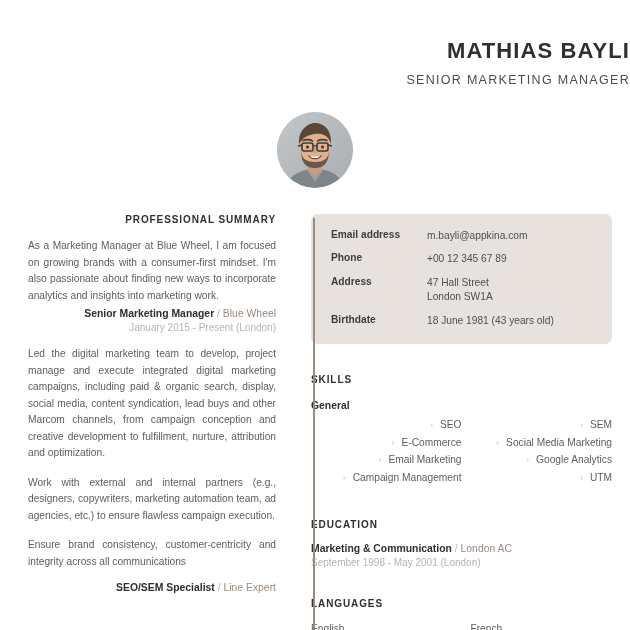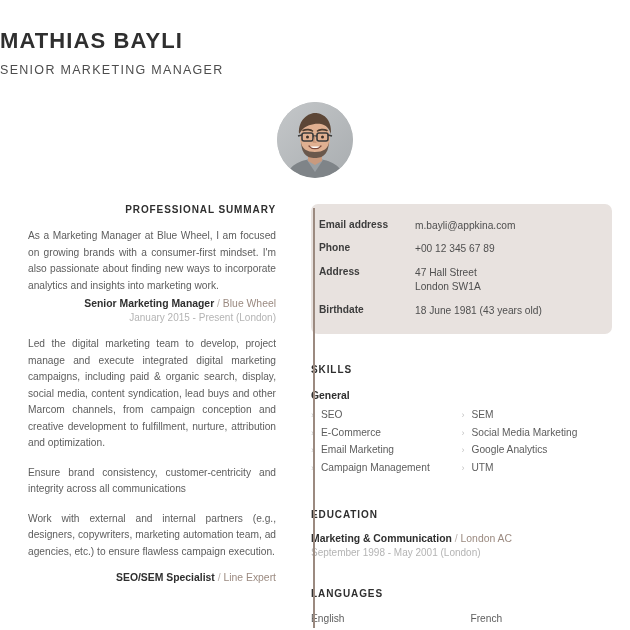--- a/index.html
+++ b/index.html
@@ -11,22 +11,22 @@
     width: 630px;
     height: 630px;
     overflow: hidden;
     font-family: "Liberation Sans", sans-serif;
     color: #4a4a4a;
     position: relative;
   }
 
   
   .header {
-    padding-top: 28px;
-    text-align: left;
+    padding-top: 38px;
+    text-align: right;
   }
   .name {
     font-size: 22px;
     font-weight: bold;
     letter-spacing: 1.1px;
     color: #2f2f2f;
     margin: 0;
   }
   .job-title {
     font-size: 12.5px;
@@ -111,21 +111,21 @@
     color: #b4b4b4;
     margin-top: 3px;
   }
   .para { margin-top: 13px; }
   .para-tight { margin-top: 12px; }
 
   
   .contact-card {
     background: #e8e2df;
     border-radius: 7px;
-    padding: 15px 18px 16px 8px;
+    padding: 15px 18px 16px 20px;
     margin-top: 4px;
   }
   .contact-row {
     display: flex;
     font-size: 10.2px;
     margin-bottom: 9px;
   }
   .contact-row:last-child { margin-bottom: 0; }
   .contact-label {
     width: 96px;
@@ -149,20 +149,21 @@
     display: flex;
     margin-top: 8px;
   }
   .skills-col { width: 50%; }
   .skill-item {
     display: flex;
     align-items: baseline;
     font-size: 10.2px;
     color: #5d5d5d;
     margin-bottom: 6.5px;
+    justify-content: flex-end;
   }
   .chev {
     color: #c3c3c3;
     font-size: 9px;
     margin-right: 7px;
   }
 
   
   .edu-head {
     font-size: 10.4px;
@@ -257,22 +258,22 @@
 
 
     <div>
       <div class="entry-head">
         <span class="entry-role">Senior Marketing Manager</span>
         <span class="entry-sep">/</span>
         <span class="entry-org">Blue Wheel</span>
       </div>
       <div class="entry-date">January 2015 - Present (London)</div>
       <div class="body-text">Led the digital marketing team to develop, project manage and execute integrated digital marketing campaigns, including paid &amp; organic search, display, social media, content syndication, lead buys and other Marcom channels, from campaign conception and creative development to fulfillment, nurture, attribution and optimization.</div>
+      <div class="body-text para">Work with external and internal partners (e.g., designers, copywriters, marketing automation team, ad agencies, etc.) to ensure flawless campaign execution.</div>
       <div class="body-text para">Ensure brand consistency, customer-centricity and integrity across all communications</div>
-      <div class="body-text para">Work with external and internal partners (e.g., designers, copywriters, marketing automation team, ad agencies, etc.) to ensure flawless campaign execution.</div>
     </div>
 
     <div class="para-tight">
       <div class="entry-head">
         <span class="entry-role">SEO/SEM Specialist</span>
         <span class="entry-sep">/</span>
         <span class="entry-org">Line Expert</span>
       </div>
 
     </div>

